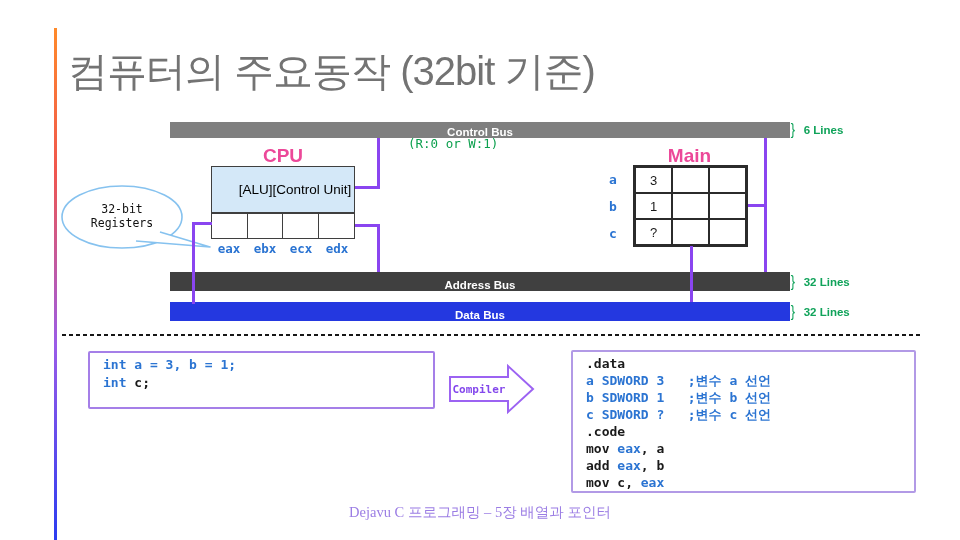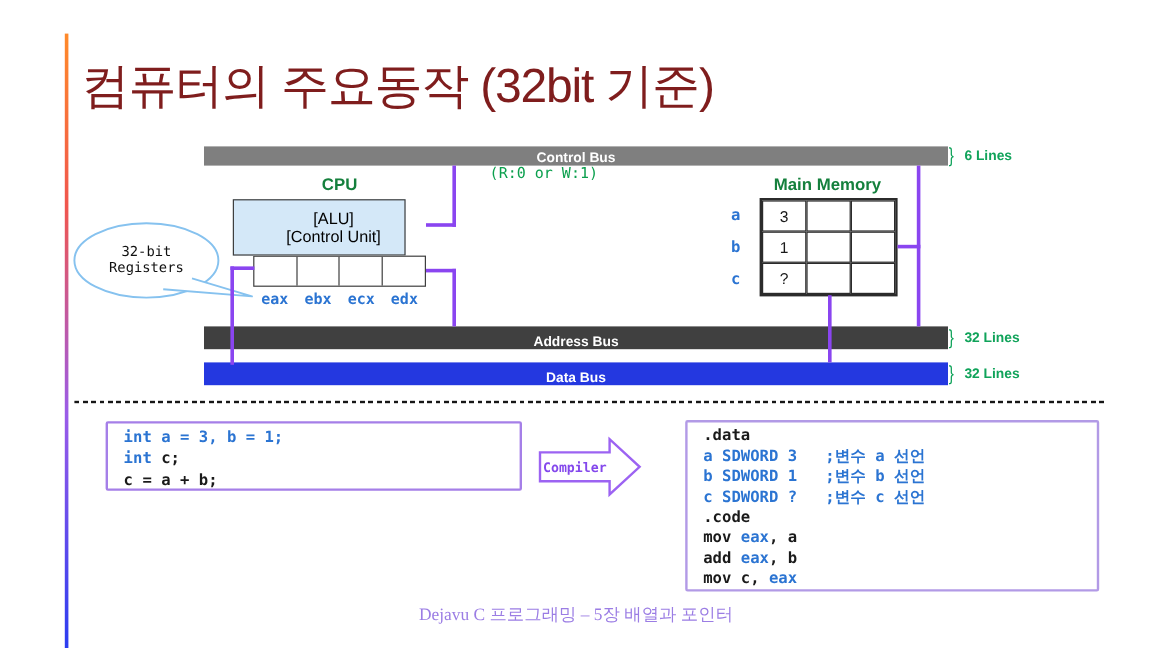--- a/index.html
+++ b/index.html
@@ -3,44 +3,44 @@
 <meta charset="utf-8">
 <style>
   html,body{margin:0;padding:0;background:#fff;}
   .slide{position:relative;width:960px;height:540px;background:#fff;overflow:hidden;
          font-family:"Liberation Sans",sans-serif;}
   .abs{position:absolute;}
 
   .accent-line{left:54px;top:28px;width:3px;height:512px;
     background:linear-gradient(180deg,#ff8a2a 0%,#f0564e 28%,#9a5ce8 62%,#2b3cf0 100%);}
 
-  .title{left:68px;top:44px;font-size:40px;color:#7f1d1d;letter-spacing:-1px;font-weight:500;white-space:nowrap;}
+  .title{left:68px;top:44px;font-size:40px;color:#737373;letter-spacing:-1px;font-weight:500;white-space:nowrap;}
 
   .bus{left:170px;width:620px;display:flex;align-items:flex-end;justify-content:center;
        color:#fff;font-size:11.5px;font-weight:600;z-index:2;}
   .bus.control{top:122px;height:16px;background:#7f7f7f;}
   .bus.address{top:272px;height:19px;background:#404040;}
   .bus.data{top:302px;height:19px;background:#2438e0;}
 
   .bracket{color:#10a35a;font-size:17px;font-weight:400;transform:scaleX(.75);}
   .lines-label{color:#10a35a;font-size:11.5px;font-weight:700;white-space:nowrap;}
   .bus-note{display:flex;align-items:center;gap:8px;left:790px;height:19px;}
   .bus-note.n1{top:121px;height:17px;}
   .bus-note.n2{top:272px;}
   .bus-note.n3{top:302px;}
 
-  .blk-label{font-weight:700;font-size:14px;color:#15803d;text-align:center;}
+  .blk-label{font-weight:700;font-size:19px;color:#ec4899;text-align:center;}
   .mono{font-family:"DejaVu Sans Mono","Liberation Mono",monospace;text-align:right;}
   .green{color:#0ca04e;}
   .blue{color:#2b74d2;}
 
   .rw-note{left:408px;top:136px;font-size:12.5px;font-weight:500;}
 
-  .alu-box{left:194px;top:166px;width:144px;height:47px;background:#d4e8f8;
-    border:1.5px solid #3f3f3f;display:flex;flex-direction:column;align-items:center;
+  .alu-box{left:211px;top:166px;width:144px;height:47px;background:#d4e8f8;
+    border:1.5px solid #3f3f3f;display:flex;flex-direction:row;align-items:center;
     justify-content:center;font-size:13.5px;color:#000;box-sizing:border-box;padding-left:24px;}
   .reg-row{left:211px;top:213px;width:144px;height:26px;border:1.5px solid #3f3f3f;
     box-sizing:border-box;display:grid;grid-template-columns:repeat(4,1fr);background:#fff;}
   .reg-cell{border-right:1.5px solid #3f3f3f;}
   .reg-cell:last-child{border-right:none;}
   .reg-labels{left:211px;top:241px;width:144px;display:grid;grid-template-columns:repeat(4,1fr);
     font-size:12.5px;font-weight:600;text-align:center;}
 
   .mem-table{left:633px;top:165px;border:2px solid #2b2b2b;display:grid;
     grid-template-columns:37px 37px 37px;grid-template-rows:26px 26px 26px;background:#fff;}
@@ -145,21 +145,21 @@
   <div class="abs bus data">
     <span>Data Bus</span>
   </div>
   <div class="abs bus-note n3">
     <span class="bracket">}</span>
     <span class="lines-label">32 Lines</span>
   </div>
 
   <div class="abs divider"></div>
 
-  <div class="abs code-box c-box"><div><span class="b">int a = 3, b = 1;</span></div><div><span class="b">int </span><span class="k">c;</span></div><div><span class="k">c = a + b;</span></div></div>
+  <div class="abs code-box c-box"><div><span class="b">int a = 3, b = 1;</span></div><div><span class="b">int </span><span class="k">c;</span></div></div>
 
   <svg class="abs" style="left:447px;top:363px;" width="92" height="52">
     <polygon points="3,14 61,14 61,3 86,26 61,49 61,38 3,38" fill="#fff" stroke="#9c63f2" stroke-width="2"></polygon>
     <text x="32" y="30" text-anchor="middle" font-family="DejaVu Sans Mono, Liberation Mono, monospace" font-size="11" font-weight="600" fill="#8448ec">Compiler</text>
   </svg>
 
   <div class="abs code-box asm-box"><div><span class="k">.data</span></div><div><span class="b">a SDWORD 3   ;변수 a 선언</span></div><div><span class="b">b SDWORD 1   ;변수 b 선언</span></div><div><span class="b">c SDWORD ?   ;변수 c 선언</span></div><div><span class="k">.code</span></div><div><span class="k">mov </span><span class="b">eax</span><span class="k">, a</span></div><div><span class="k">add </span><span class="b">eax</span><span class="k">, b</span></div><div><span class="k">mov c, </span><span class="b">eax</span></div></div>
 
   <div class="abs footer">Dejavu C 프로그래밍 – 5장 배열과 포인터</div>
 

